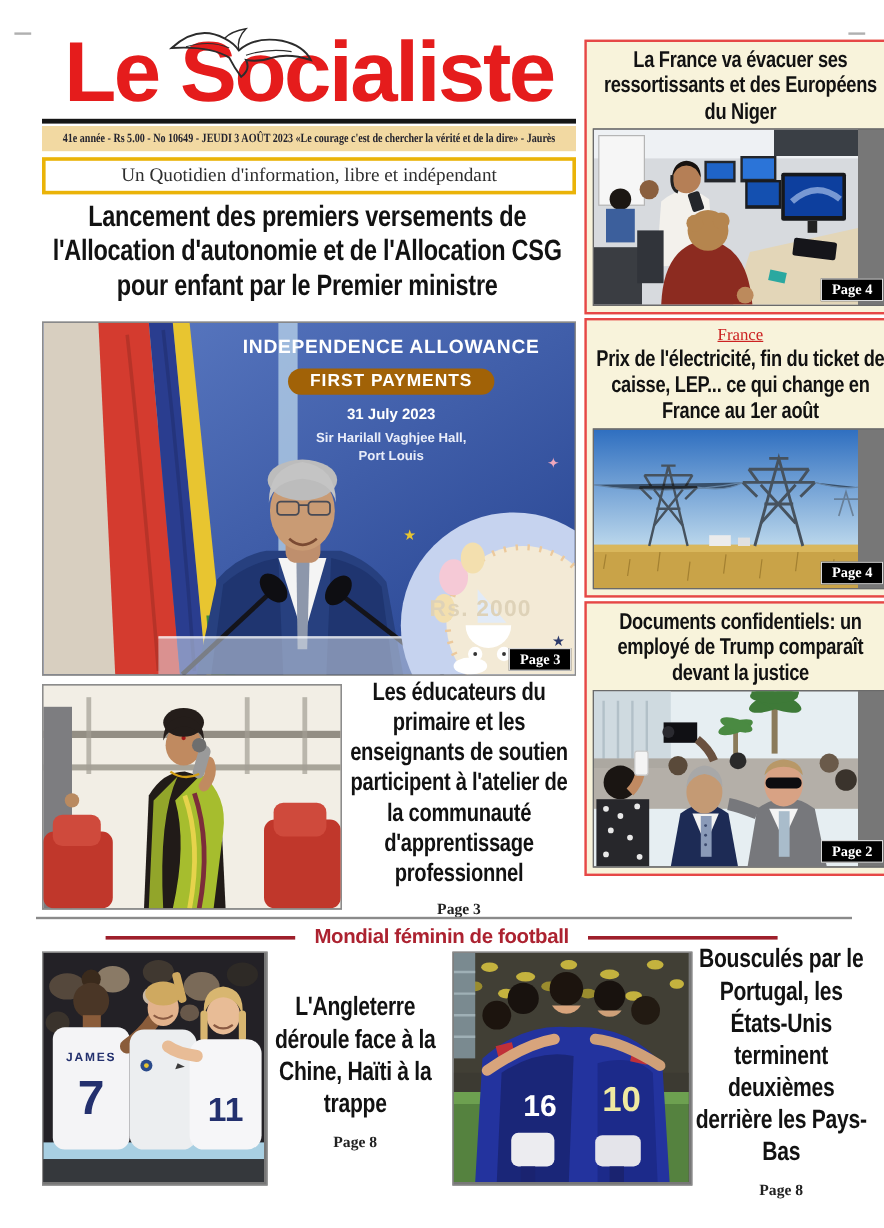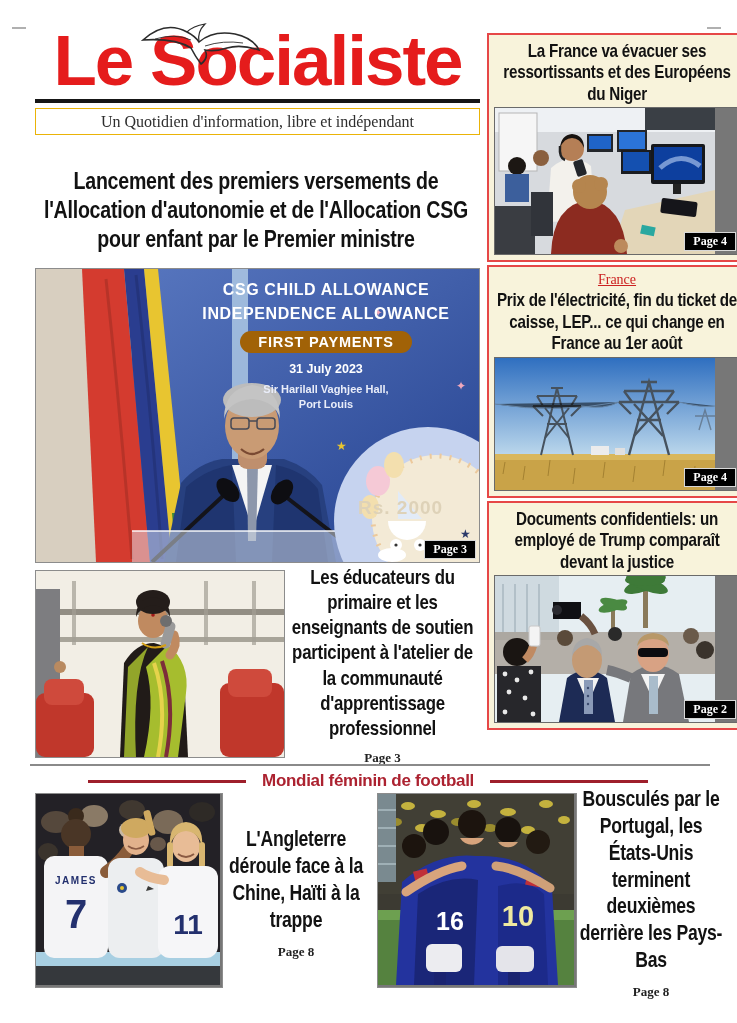--- a/index.html
+++ b/index.html
@@ -10,21 +10,21 @@
   
   .masthead{position:absolute;left:35px;top:26px;width:445px;}
   .mast-title{position:relative;color:#e51c1c;font-weight:bold;font-size:71px;line-height:0.98;
               letter-spacing:-2px;text-align:center;white-space:nowrap;}
   .bird{position:absolute;left:100px;top:-14px;width:130px;height:58px;z-index:2;}
   .mast-rule{height:4px;background:#161616;margin-top:3px;}
   .info-strip{margin-top:2px;background:#f2d9a2;height:21px;overflow:hidden;}
   .info-strip-inner{display:block;transform:scaleX(0.8);transform-origin:0 50%;width:125%;
     font-family:"Liberation Serif",serif;font-weight:bold;font-size:10.5px;line-height:21px;
     color:#23232e;text-align:center;white-space:nowrap;}
-  .tagline-box{margin-top:5px;border:1px solid #eab308;height:25px;background:#fff;}
+  .tagline-box{margin-top:5px;border:3px solid #eab308;height:25px;background:#fff;}
   .tagline-box span{display:block;font-family:"Liberation Serif",serif;font-size:16px;
     line-height:25px;text-align:center;color:#2e2e2e;}
 
   
   .cond{display:block;transform:scaleX(0.8);transform-origin:0 50%;width:125%;text-align:center;
         font-weight:bold;color:#121212;letter-spacing:-0.3px;}
 
   .lead-headline{position:absolute;left:30px;top:167px;width:452px;}
   .lead-headline .cond{font-size:24.5px;line-height:1.18;}
 
@@ -81,20 +81,23 @@
   <div class="dash" style="left:707px;top:27px;"></div>
 
   <div class="masthead">
     <svg class="bird" viewBox="0 0 130 58">
       <path d="M8,28 Q30,8 52,20 Q60,24 64,30 Q78,18 100,22 Q118,26 124,38 Q106,32 92,36 Q80,40 70,38 Q74,46 66,52 Q60,44 56,36 Q40,26 8,28 Z" fill="none" stroke="#2c2c2c" stroke-width="1.6"></path>
       <path d="M52,20 Q58,14 70,12 Q62,20 64,30" fill="none" stroke="#2c2c2c" stroke-width="1.2"></path>
       <path d="M20,27 Q40,21 56,28 M70,34 Q88,28 108,31" fill="none" stroke="#2c2c2c" stroke-width="0.9"></path>
     </svg>
     <div class="mast-title">Le Socialiste</div>
     <div class="mast-rule"></div>
+    <div class="info-strip">
+      <span class="info-strip-inner">41e année - Rs 5.00 - No 10649 - JEUDI 3 AOÛT 2023   «Le courage c'est de chercher la vérité et de la dire» - Jaurès</span>
+    </div>
     <div class="tagline-box">
       <span>Un Quotidien d'information, libre et indépendant</span>
     </div>
   </div>
 
   <div class="lead-headline">
     <span class="cond">Lancement des premiers versements de l'Allocation d'autonomie et de l'Allocation CSG pour enfant par le Premier ministre</span>
   </div>
 
   <div class="photo lead-photo">
@@ -148,21 +151,20 @@
       <path d="M362,222 L362,250 L386,250 Z" fill="#e2ebf7"></path>
       <circle cx="360" cy="276" r="6" fill="#ffffff"></circle>
         <circle cx="360" cy="276" r="1.6" fill="#333"></circle>
       <circle cx="384" cy="276" r="6" fill="#ffffff"></circle>
         <circle cx="384" cy="276" r="1.6" fill="#333"></circle>
       <ellipse cx="356" cy="286" rx="14" ry="7" fill="#ffffff"></ellipse>
       <rect x="414" y="280" width="12" height="8" rx="2" fill="#5bc8d8"></rect>
       <rect x="419" y="274" width="2" height="6" fill="#e8a030"></rect>
     </svg>
     <div class="banner-overlay">
-      <div class="banner-line">CSG CHILD ALLOWANCE</div>
       <div class="banner-line">INDEPENDENCE ALLOWANCE</div>
       <div class="banner-pill">FIRST PAYMENTS</div>
       <div class="banner-date">31 July 2023</div>
       <div class="banner-venue">
         <div>Sir Harilall Vaghjee Hall,</div>
         <div>Port Louis</div>
       </div>
     </div>
     <span class="star" style="left:300px;top:170px;color:#e8c530;">★</span>
     <span class="star" style="left:420px;top:110px;color:#f0a8bc;">✦</span>

